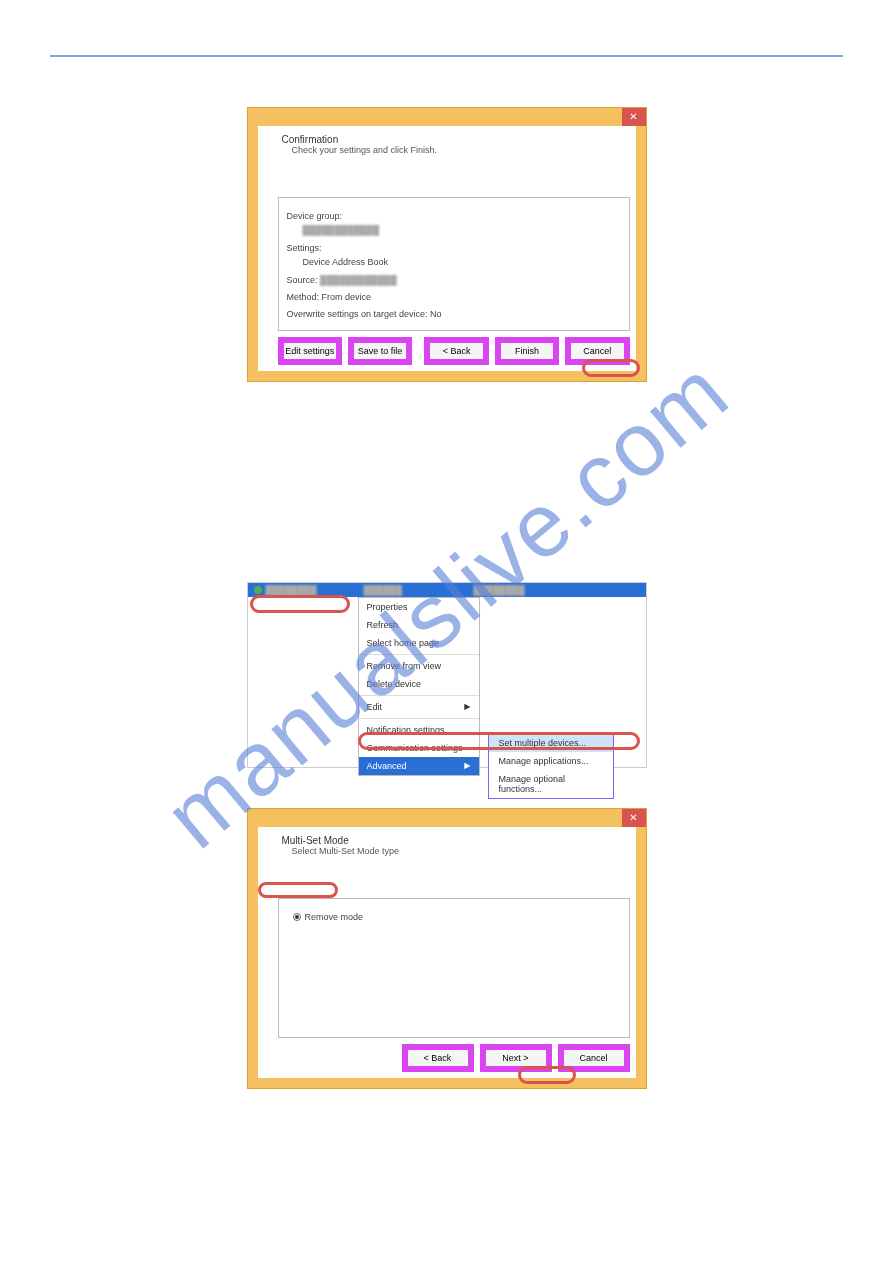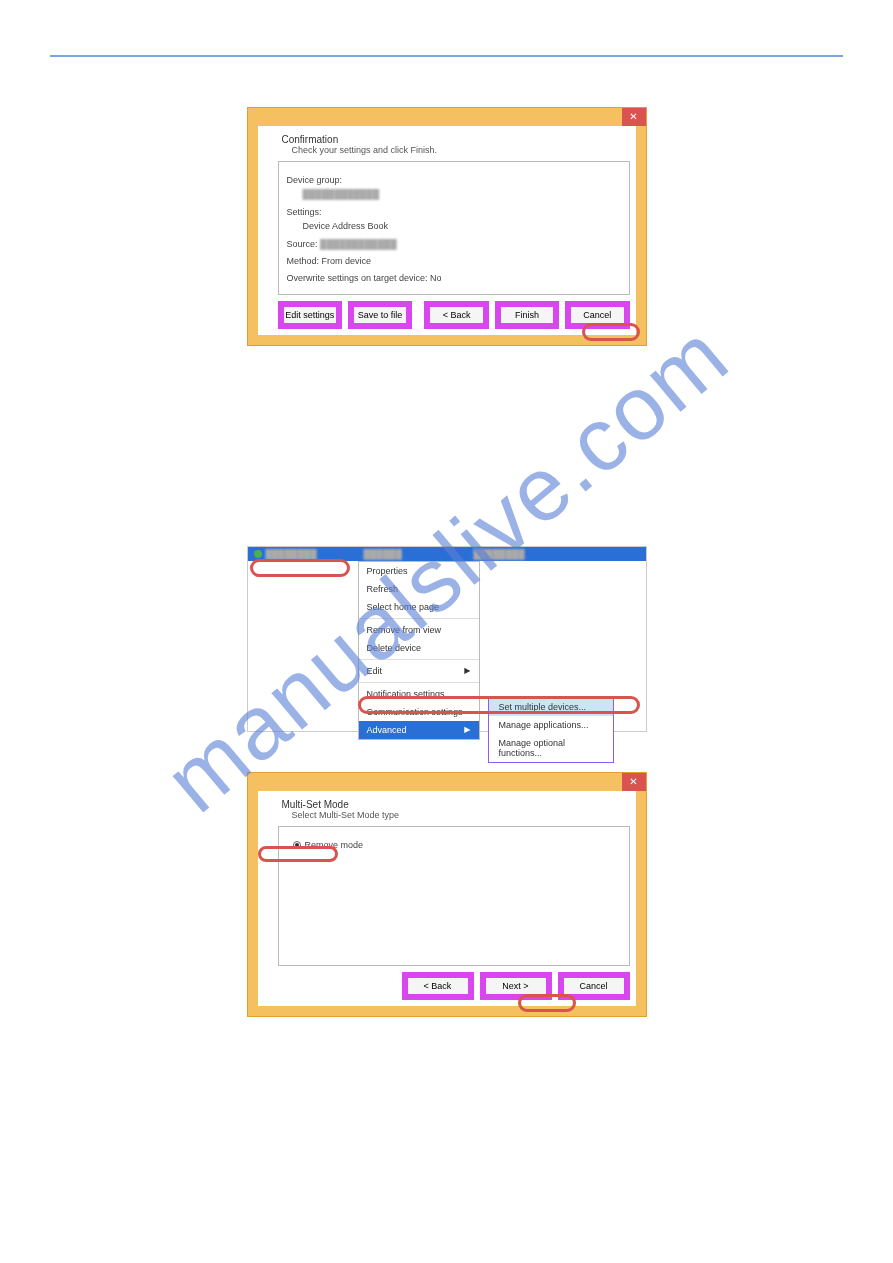--- a/index.html
+++ b/index.html
@@ -8,21 +8,21 @@
   .top-rule { border-top: 2px solid #7ba7e0; margin: 15px 10px 50px 10px; }
   .watermark { position: absolute; left: 50%; top: 50%; transform: translate(-50%, -50%) rotate(-40deg); font-size: 90px; color: #5a7fd6; opacity: 0.6; font-weight: normal; pointer-events: none; z-index: 5; letter-spacing: 2px; }
 
   
   .dialog { width: 400px; margin: 0 auto 30px auto; border: 1px solid #e0a030; background: #fff; position: relative; z-index: 1; }
   .dialog-titlebar { height: 18px; background: #f5c060; position: relative; }
   .dialog-close { position: absolute; right: 0; top: 0; width: 24px; height: 18px; background: #d9534f; color: #fff; font-size: 10px; line-height: 18px; text-align: center; cursor: pointer; }
   .dialog-body { border: 10px solid #f5c060; border-top: none; background: #fff; padding: 6px 6px 4px 20px; }
   .dialog-header { font-size: 10px; color: #333; padding: 2px 4px 6px 4px; }
   .dialog-header .subtitle { font-size: 9px; color: #555; padding-left: 10px; }
-  .panel { border: 1px solid #bbb; background: #fff; min-height: 110px; padding: 8px; font-size: 9px; color: #444; line-height: 1.6; }
+  .panel { border: 1px solid #bbb; background: #fff; min-height: 110px; padding: 8px; font-size: 9px; color: #444; line-height: 1.6; margin-top: 36px; }
   .panel .label-line { margin-top: 3px; }
   .panel .val-line { padding-left: 16px; }
   .blurred { filter: blur(1px); color: #aaa; }
 
   .dialog-buttons { display: flex; gap: 6px; padding: 6px 0 2px 0; align-items: center; }
   .spacer { flex: 1; }
   .btn { font-size: 9px; border: 6px solid #d946ef; background: #f5f5f5; padding: 3px 0; width: 72px; text-align: center; cursor: pointer; }
   .btn.wide { width: 72px; }
 
   .highlight-oval { position: absolute; border: 3px solid #d9534f; border-radius: 12px; pointer-events: none; z-index: 10; }

